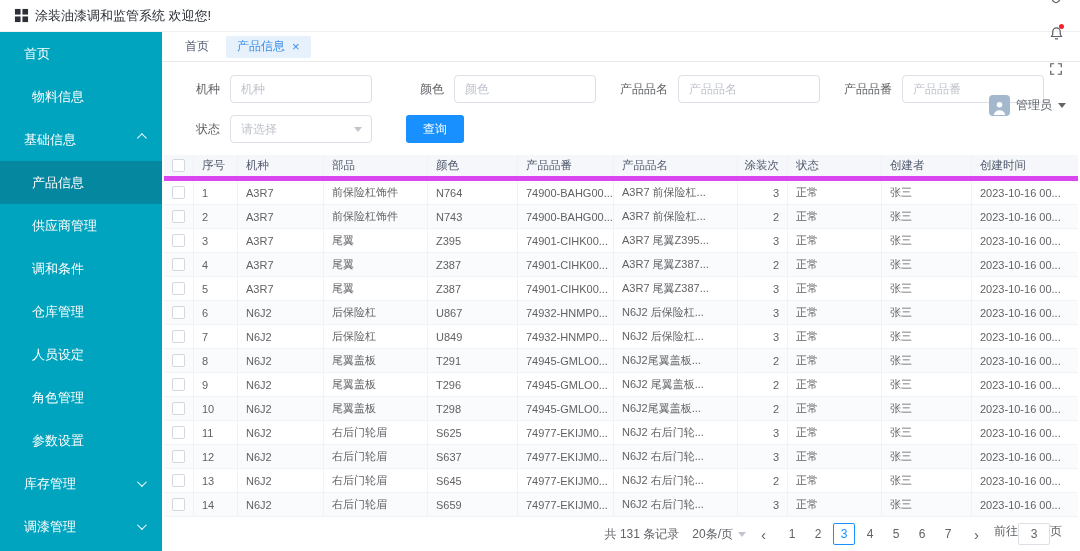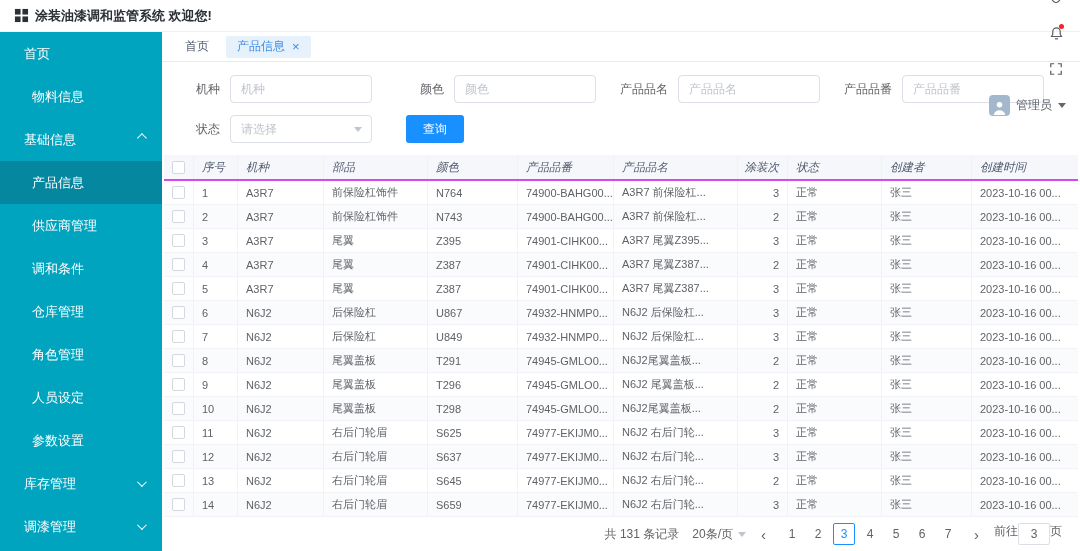--- a/index.html
+++ b/index.html
@@ -5,21 +5,21 @@
   * { margin:0; padding:0; box-sizing:border-box; }
   body {
     width:1080px; height:551px; position:relative; overflow:hidden;
     font-family:"Liberation Sans","DejaVu Sans",sans-serif;
     font-size:12px; color:#333; background:#fff;
   }
   
   .header { position:absolute; top:0; left:0; right:0; height:32px; background:#fff;
             display:flex; align-items:center; padding:0 14px; border-bottom:1px solid #f0f0f0; z-index:5; }
   .logo { display:inline-flex; margin-right:6px; }
-  .title { font-weight:bold; font-size:13px; color:#2b2f36; white-space:nowrap; }
+  .title { font-weight:normal; font-size:13px; color:#2b2f36; white-space:nowrap; }
   .h-right { margin-left:auto; display:flex; align-items:flex-end; gap:16px; color:#5a5e66;flex-direction:column; }
   .hicon { display:inline-flex; align-items:center; justify-content:center; width:20px; height:20px; position:relative; cursor:pointer; }
   .tt { font-size:12px; font-weight:bold; color:#5a5e66; }
   .bell-dot { position:absolute; top:1px; right:2px; width:5px; height:5px; border-radius:50%; background:#f5222d; }
   .userbox { display:flex; align-items:center; gap:6px; cursor:pointer; }
   .avatar { width:21px; height:21px; border-radius:4px; background:#a3b8cc; display:inline-flex; align-items:flex-end; justify-content:center; overflow:hidden; }
   .caret { width:0; height:0; border-left:4px solid transparent; border-right:4px solid transparent; border-top:5px solid #666; }
 
   
   .sidebar { position:absolute; top:32px; left:0; bottom:0; width:162px; background:#00a4be; color:#fff; overflow:hidden; }
@@ -44,21 +44,21 @@
   .flabel { width:62px; flex:none; text-align:right; padding-right:10px; color:#606266; font-size:12px; white-space:nowrap; }
   .finput { width:142px; height:28px; border:1px solid #dcdfe6; border-radius:4px; padding:0 10px; font-size:12px; color:#606266; outline:none; font-family:inherit; }
   .finput::placeholder { color:#bfc4cc; }
   .fselect { width:142px; height:28px; border:1px solid #dcdfe6; border-radius:4px; padding:0 9px 0 10px; background:#fff;
              display:flex; align-items:center; justify-content:space-between; color:#bfc4cc; cursor:pointer; }
   .sel-caret { width:0; height:0; border-left:4px solid transparent; border-right:4px solid transparent; border-top:5px solid #c0c4cc; }
   .btn-query { margin-left:14px; height:28px; padding:0 17px; background:#1890ff; color:#fff; border:none; border-radius:3px; font-size:12px; cursor:pointer; font-family:inherit; }
 
   
   .table { flex:1; display:flex; flex-direction:column; overflow:hidden; margin:0 2px; }
-  .thead { display:flex; align-items:stretch; height:26px; flex:none; background:#f5f7fa; border-bottom:2px solid #d946ef;font-style:italic; }
+  .thead { display:flex; align-items:stretch; height:26px; flex:none; background:#f5f7fa; border-bottom:5px solid #d946ef; }
   .tbody { flex:1; overflow:hidden; }
   .trow { display:flex; align-items:stretch; height:24px; border-bottom:1px solid #f2f3f7; background:#fff; }
   .tbody .trow:nth-child(even) { background:#f9fbfd; }
   .cell { padding:0 8px; display:flex; align-items:center; white-space:nowrap; overflow:hidden; text-overflow:ellipsis;
           font-size:11px; color:#606266; border-right:1px solid #f0f2f6; }
   .thead .cell { color:#515a6e; font-size:11.5px; }
   .ccb { width:30px; flex:none; justify-content:center; padding:0; }
   .c0 { width:44px; flex:none; }
   .c1 { width:86px; flex:none; }
   .c2 { width:104px; flex:none; }
@@ -153,24 +153,24 @@
       <div class="sb-item sub">
         <span>供应商管理</span>
       </div>
       <div class="sb-item sub">
         <span>调和条件</span>
       </div>
       <div class="sb-item sub">
         <span>仓库管理</span>
       </div>
       <div class="sb-item sub">
+        <span>人员设定</span>
+      </div>
+      <div class="sb-item sub">
         <span>角色管理</span>
-      </div>
-      <div class="sb-item sub">
-        <span>人员设定</span>
       </div>
       <div class="sb-item sub">
         <span>参数设置</span>
       </div>
       <div class="sb-item">
         <span>库存管理</span>
         <i class="chev down"></i>
       </div>
       <div class="sb-item">
         <span>调漆管理</span>

